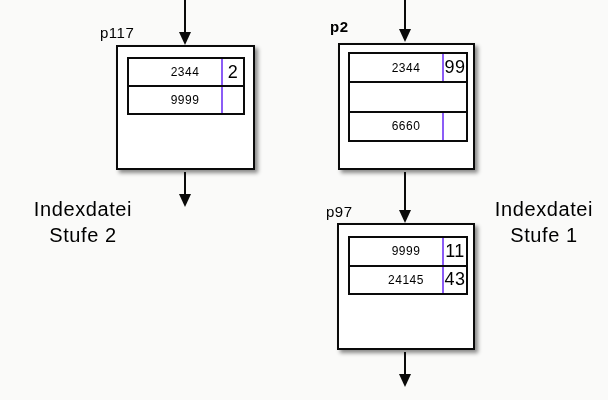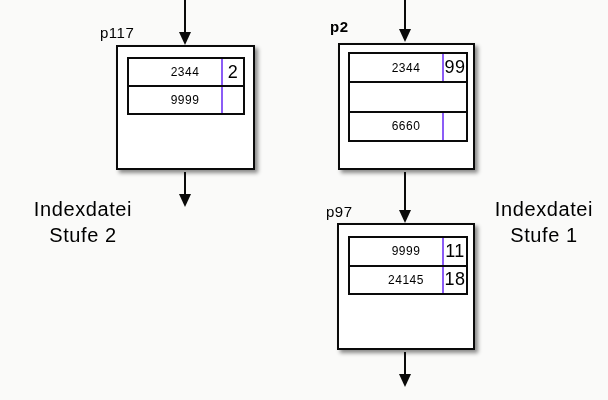--- a/index.html
+++ b/index.html
@@ -135,21 +135,21 @@
 
   <div class="abs node-box" style="left:337px; top:223px; width:138px; height:127px;"></div>
 
   <div class="abs kp-table" style="left:348px; top:236px; width:120px; height:59px;">
     <div class="kp-row">
       <div class="kp-key">9999</div>
       <div class="kp-ptr">11</div>
     </div>
     <div class="kp-row">
       <div class="kp-key">24145</div>
-      <div class="kp-ptr">18</div>
+      <div class="kp-ptr">43</div>
     </div>
   </div>
 
   <div class="abs vline" style="left:404px; top:352px; height:23px;"></div>
   <div class="abs arrow-head" style="left:399px; top:374px;"></div>
 
   <div class="abs caption" style="left:483px; top:196px; width:122px;">
     <div>Indexdatei</div>
     <div>Stufe 1</div>
   </div>

